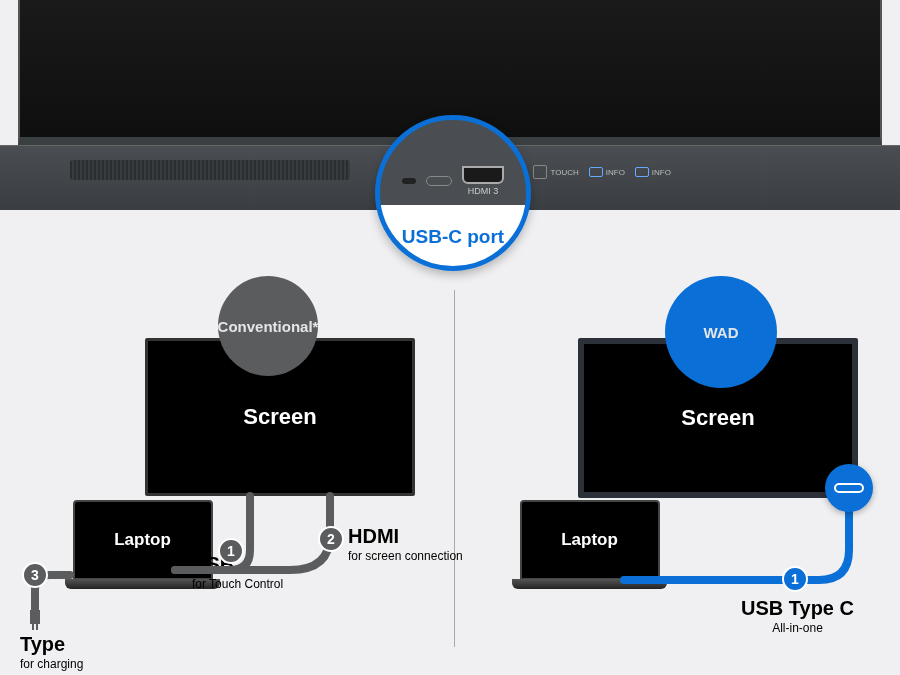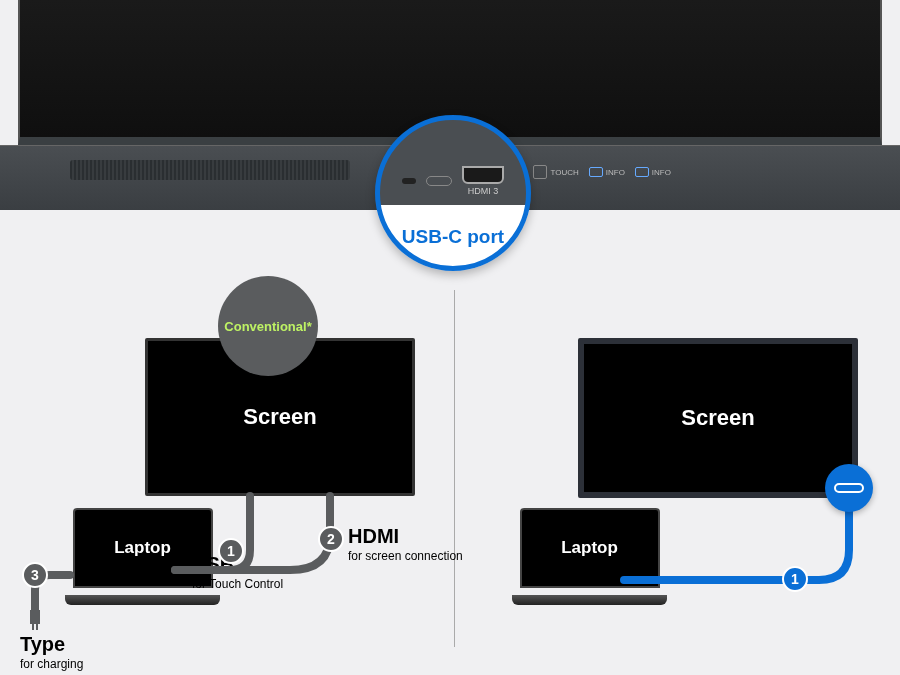--- a/index.html
+++ b/index.html
@@ -19,30 +19,30 @@
 .port-bar{width:20px;height:6px;background:#222;border-radius:3px}
 
 
 .magnify{position:absolute;top:115px;left:375px;width:156px;height:156px;border-radius:50%;border:5px solid #0a6fd6;background:linear-gradient(#4a4e52 0 58%,#fff 58%);box-shadow:0 4px 10px rgba(0,0,0,.25);display:flex;flex-direction:column;align-items:center;justify-content:center;z-index:5}
 .magnify .mports{transform:translateY(-12px);display:flex;gap:10px;align-items:center;font-size:10px;color:#ccc}
 .magnify-label{position:absolute;bottom:18px;color:#0a6fd6;font-weight:700;font-size:19px}
 
 
 .compare{position:absolute;top:280px;left:0;right:0;bottom:0}
 .divider{position:absolute;left:454px;top:10px;bottom:28px;width:1px;background:#aaa}
-.badge{position:absolute;width:100px;height:100px;border-radius:50%;display:flex;align-items:center;justify-content:center;color:#bef264;font-weight:600;font-size:13px;z-index:3}
+.badge{position:absolute;width:100px;height:100px;border-radius:50%;display:flex;align-items:center;justify-content:center;color:#e5e5e5;font-weight:600;font-size:15px;z-index:3}
 .badge-grey{background:#5a5c5e;top:-4px;left:218px}
 .badge-blue{background:#0a6fd6;top:-4px;left:665px;width:112px;height:112px}
 
 .tv{position:absolute;background:#000;border:3px solid #333;display:flex;align-items:center;justify-content:center;color:#fff;font-size:22px;font-weight:700;border-radius:2px}
 .tv-left{top:58px;left:145px;width:270px;height:158px}
 .tv-right{top:58px;left:578px;width:280px;height:160px;border:6px solid #2c3038}
 
 .laptop{position:absolute;width:155px;height:98px;}
-.laptop-screen{width:140px;height:80px;background:#000;border:2px solid #444;border-radius:4px 4px 0 0;margin:8px auto;color:#fff;font-size:17px;font-weight:600;display:flex;align-items:center;justify-content:center}
+.laptop-screen{width:140px;height:80px;background:#000;border:2px solid #444;border-radius:4px 4px 0 0;margin:0 auto;color:#fff;font-size:17px;font-weight:600;display:flex;align-items:center;justify-content:center}
 .laptop-base{width:155px;height:10px;background:linear-gradient(#555,#222);border-radius:0 0 6px 6px;margin-top:-1px}
 .laptop-left{top:220px;left:65px}
 .laptop-right{top:220px;left:512px}
 
 
 .cable-grey{stroke:#5a5c5e;stroke-width:8;fill:none;stroke-linecap:round}
 .numdot{position:absolute;width:26px;height:26px;border-radius:50%;display:flex;align-items:center;justify-content:center;color:#fff;font-weight:700;font-size:14px;border:2px solid #fff}
 .numdot-grey{background:#5a5c5e}
 .numdot-blue{background:#0a6fd6}
 
@@ -139,20 +139,23 @@
       <span>2</span>
     </div>
   <div class="numdot numdot-grey" style="top:282px;left:22px;z-index:2">
       <span>3</span>
     </div>
 
   <div class="label" style="top:272px;left:192px"><b>USB</b><span>for Touch Control</span></div>
   <div class="label" style="top:244px;left:348px"><b>HDMI</b><span>for screen connection</span></div>
   <div class="label" style="top:352px;left:20px"><b>Type</b><span>for charging</span></div>
 
+  <div class="badge badge-blue">
+      <span>WAD</span>
+    </div>
   <div class="tv tv-right">
       <span>Screen</span>
     </div>
 
   <svg width="446" height="395" style="position:absolute;top:0;left:454px;z-index:1">
     <path d="M170 300 L365 300 Q395 300 395 270 L395 210" stroke="#0a6fd6" stroke-width="8" fill="none" stroke-linecap="round"></path>
   </svg>
 
   <div class="laptop laptop-right">
     <div class="laptop-screen">
@@ -160,14 +163,15 @@
       </div>
     <div class="laptop-base"></div>
   </div>
 
   <div class="port-badge" style="top:184px;left:825px;z-index:2">
       <div class="port-badge-inner"></div>
     </div>
   <div class="numdot numdot-blue" style="top:286px;left:782px;z-index:2">
       <span>1</span>
     </div>
+  <div class="label center" style="top:316px;left:720px;width:155px"><b>USB Type C</b><span>All-in-one</span></div>
 
 </div>
 
 </body></html>

